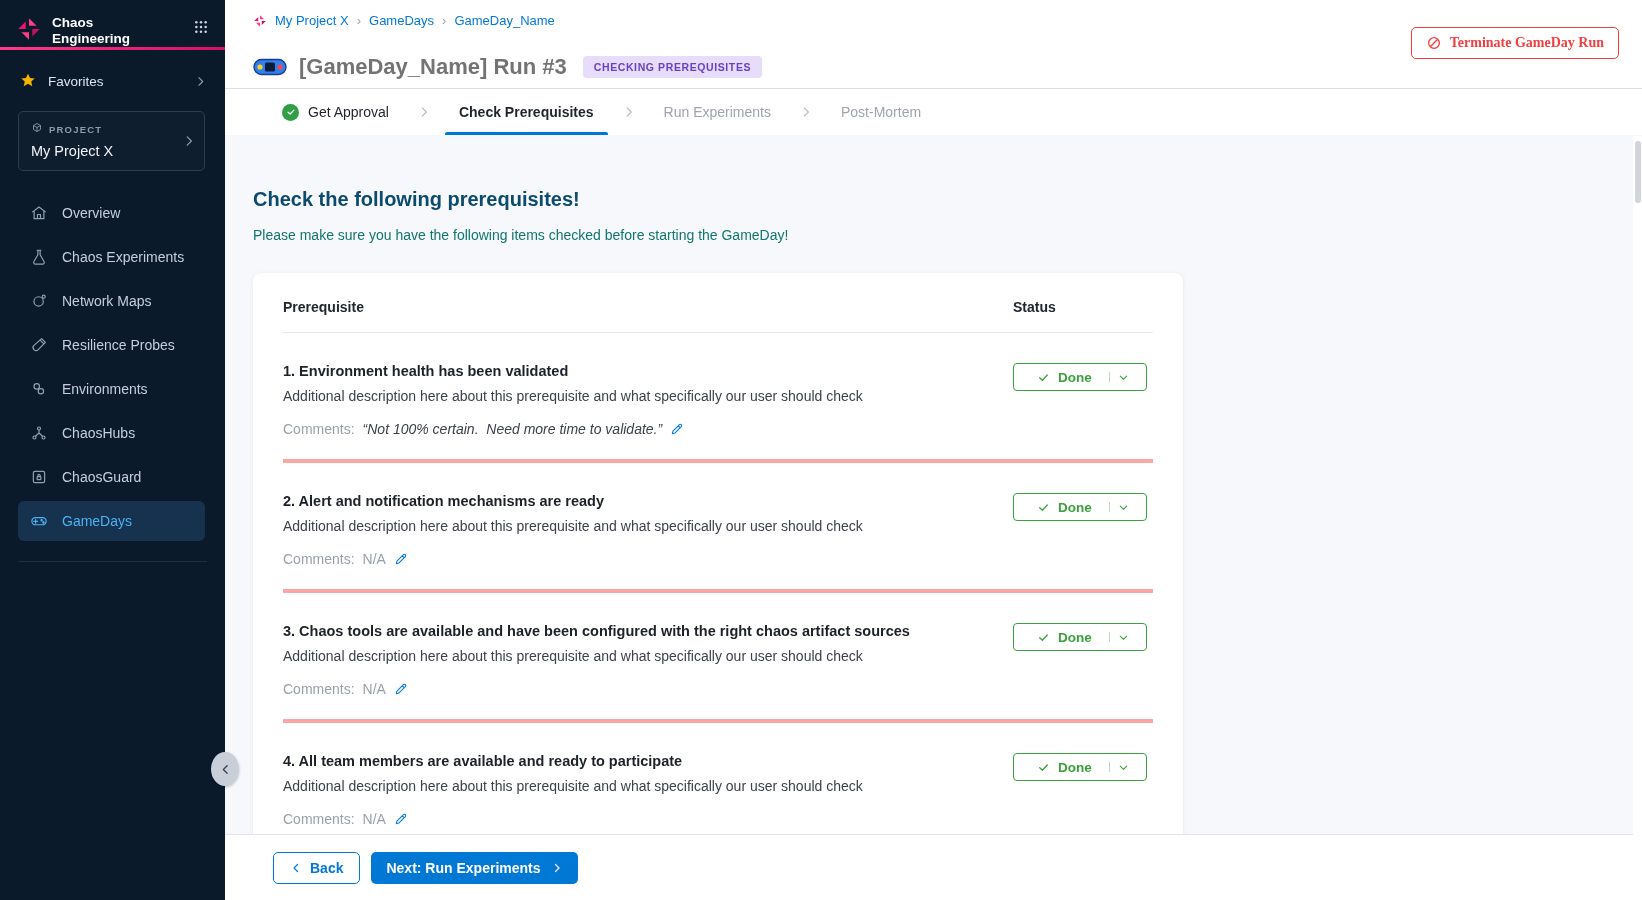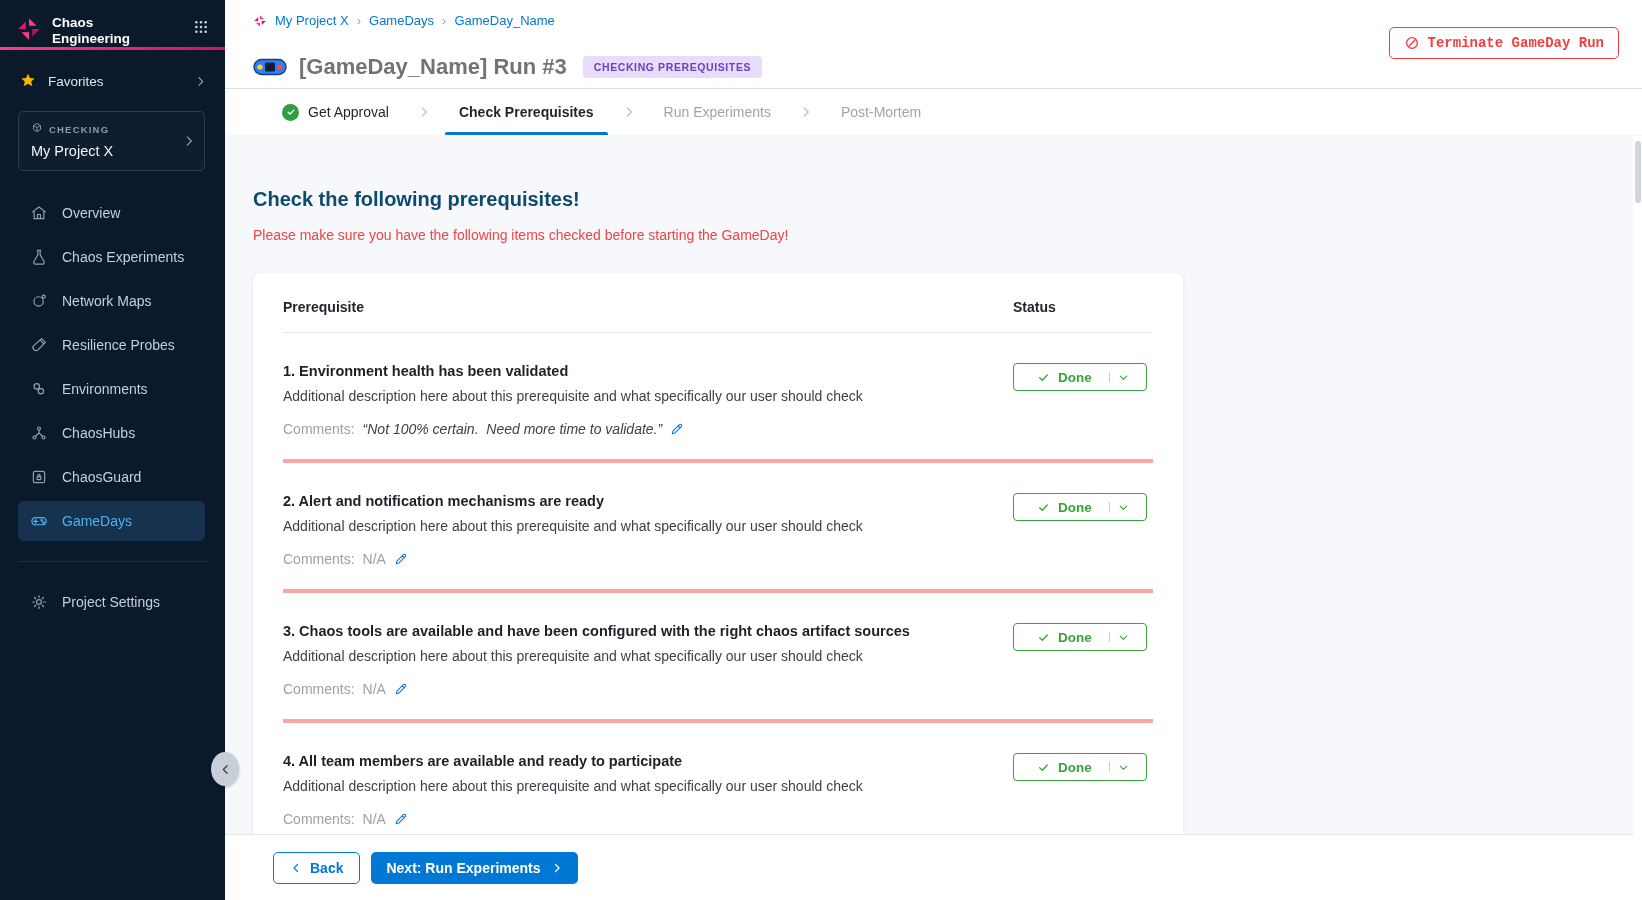--- a/index.html
+++ b/index.html
@@ -47,32 +47,32 @@
 
   
   .content{flex:1;display:flex;flex-direction:column;position:relative;background:#f7f8fb;min-width:0;}
   .page-header{background:#fff;padding:13px 24px 0 28px;height:88px;position:relative;}
   .breadcrumb{display:flex;align-items:center;gap:8px;font-size:13px;}
   .crumb{color:var(--primary-blue);cursor:pointer;}
   .crumb-sep{color:#9aa3ad;font-size:13px;}
   .title-row{display:flex;align-items:center;gap:12px;margin-top:11px;}
   .page-title{font-size:22px;font-weight:700;color:#737373;}
   .status-badge{background:var(--badge-purple-bg);color:var(--badge-purple);font-size:10.5px;font-weight:700;letter-spacing:.6px;padding:5px 11px;border-radius:4px;margin-left:4px;white-space:nowrap;}
-  .terminate-btn{position:absolute;right:23px;top:27px;height:32px;display:flex;align-items:center;gap:8px;border:1px solid var(--danger-red);color:var(--danger-red);background:#fff;border-radius:5px;padding:0 14px;font-size:14px;font-weight:600;cursor:pointer;font-family:Liberation Mono, monospace;margin-left:40px;}
+  .terminate-btn{position:absolute;right:23px;top:27px;height:32px;display:flex;align-items:center;gap:8px;border:1px solid var(--danger-red);color:var(--danger-red);background:#fff;border-radius:5px;padding:0 14px;font-size:14px;font-weight:600;cursor:pointer;font-family:Liberation Serif, serif;margin-left:40px;}
   .tab-bar{background:#fff;border-top:1px solid #dcdfe7;height:47px;display:flex;align-items:stretch;padding-left:55px;gap:26px;}
   .tab{display:flex;align-items:center;gap:9px;font-size:14px;color:#1f242c;position:relative;padding:0 2px;cursor:pointer;}
   .tab.active{font-weight:700;}
   .tab.active::after{content:'';position:absolute;left:-12px;right:-12px;bottom:0;height:3px;background:var(--primary-blue);border-radius:2px 2px 0 0;}
   .tab.upcoming{color:#9ea4ad;}
   .tab-sep{display:flex;align-items:center;color:#b6bbc4;}
   .step-check{width:17px;height:17px;border-radius:50%;background:#2f9e44;display:flex;align-items:center;justify-content:center;color:#fff;flex:0 0 auto;}
 
   .main{flex:1;overflow:hidden;padding:36px 0 0 28px;position:relative;}
   .main-heading{font-size:20px;font-weight:700;color:#0c4a6e;}
-  .main-sub{margin-top:13px;font-size:14px;color:#ef4444;}
+  .main-sub{margin-top:13px;font-size:14px;color:#0f766e;}
   .card{margin-top:30px;width:930px;background:#fff;border-radius:8px;box-shadow:0 1px 4px rgba(30,40,60,.09);padding:0 30px;}
   .card-header{display:flex;padding:26px 0 17px;border-bottom:1px solid #e7e9ef;font-size:14px;font-weight:600;color:#22262e;}
   .col-prereq{flex:1;}
   .col-status{width:140px;}
   .prereq-row{display:flex;padding:28px 0 22px;border-bottom:4px solid #fca5a5;}
   .row-main{flex:1;padding-right:40px;}
   .row-title{font-size:14.5px;font-weight:700;color:#1d2128;line-height:20px;}
   .row-desc{margin-top:5px;font-size:14px;color:#3c414b;line-height:20px;}
   .row-comments{margin-top:15px;font-size:14px;color:#9aa0ab;display:flex;align-items:center;gap:8px;}
   .comment-text{color:#3c414b;font-style:italic;font-weight:500;white-space:pre-wrap;}
@@ -139,21 +139,21 @@
       </span>
     </div>
 
     <div class="project-box">
       <div class="project-label">
         <span>
           <svg width="12" height="12" viewBox="0 0 24 24" fill="none" stroke="currentColor" stroke-width="1.8" stroke-linejoin="round">
               <path d="M12 3 L19 7 V15 L12 19 L5 15 V7 Z M5 7 L12 11 L19 7 M12 11 V19"></path>
             </svg>
         </span>
-        <span>CHECKING</span>
+        <span>PROJECT</span>
       </div>
       <div class="project-name">My Project X</div>
       <span class="project-chev">
         <svg width="14" height="14" viewBox="0 0 24 24" fill="none" stroke="currentColor" stroke-width="2" stroke-linecap="round" stroke-linejoin="round">
             <path d="M9 5 L16 12 L9 19"></path>
           </svg>
       </span>
     </div>
 
     <nav class="nav">
@@ -228,29 +228,20 @@
               <circle cx="15.5" cy="11" r="0.9" fill="currentColor"></circle>
               <circle cx="18" cy="14" r="0.9" fill="currentColor"></circle>
             </svg>
         </span>
         <span>GameDays</span>
       </div>
     </nav>
 
     <div class="sidebar-divider"></div>
 
-    <div class="nav-item" style="padding-left:30px;">
-      <span class="icon">
-        <svg width="18" height="18" viewBox="0 0 24 24" fill="none" stroke="currentColor" stroke-width="1.6" stroke-linecap="round">
-            <circle cx="12" cy="12" r="3.2"></circle>
-            <path d="M12 3.5 V6 M12 18 V20.5 M3.5 12 H6 M18 12 H20.5 M6 6 L7.8 7.8 M16.2 16.2 L18 18 M18 6 L16.2 7.8 M7.8 16.2 L6 18"></path>
-          </svg>
-      </span>
-      <span>Project Settings</span>
-    </div>
 
 
     <div class="collapse-handle">
       <svg width="13" height="13" viewBox="0 0 24 24" fill="none" stroke="currentColor" stroke-width="2.4" stroke-linecap="round" stroke-linejoin="round">
           <path d="M15 5 L8 12 L15 19"></path>
         </svg>
     </div>
   </aside>
 
   <div class="content">

